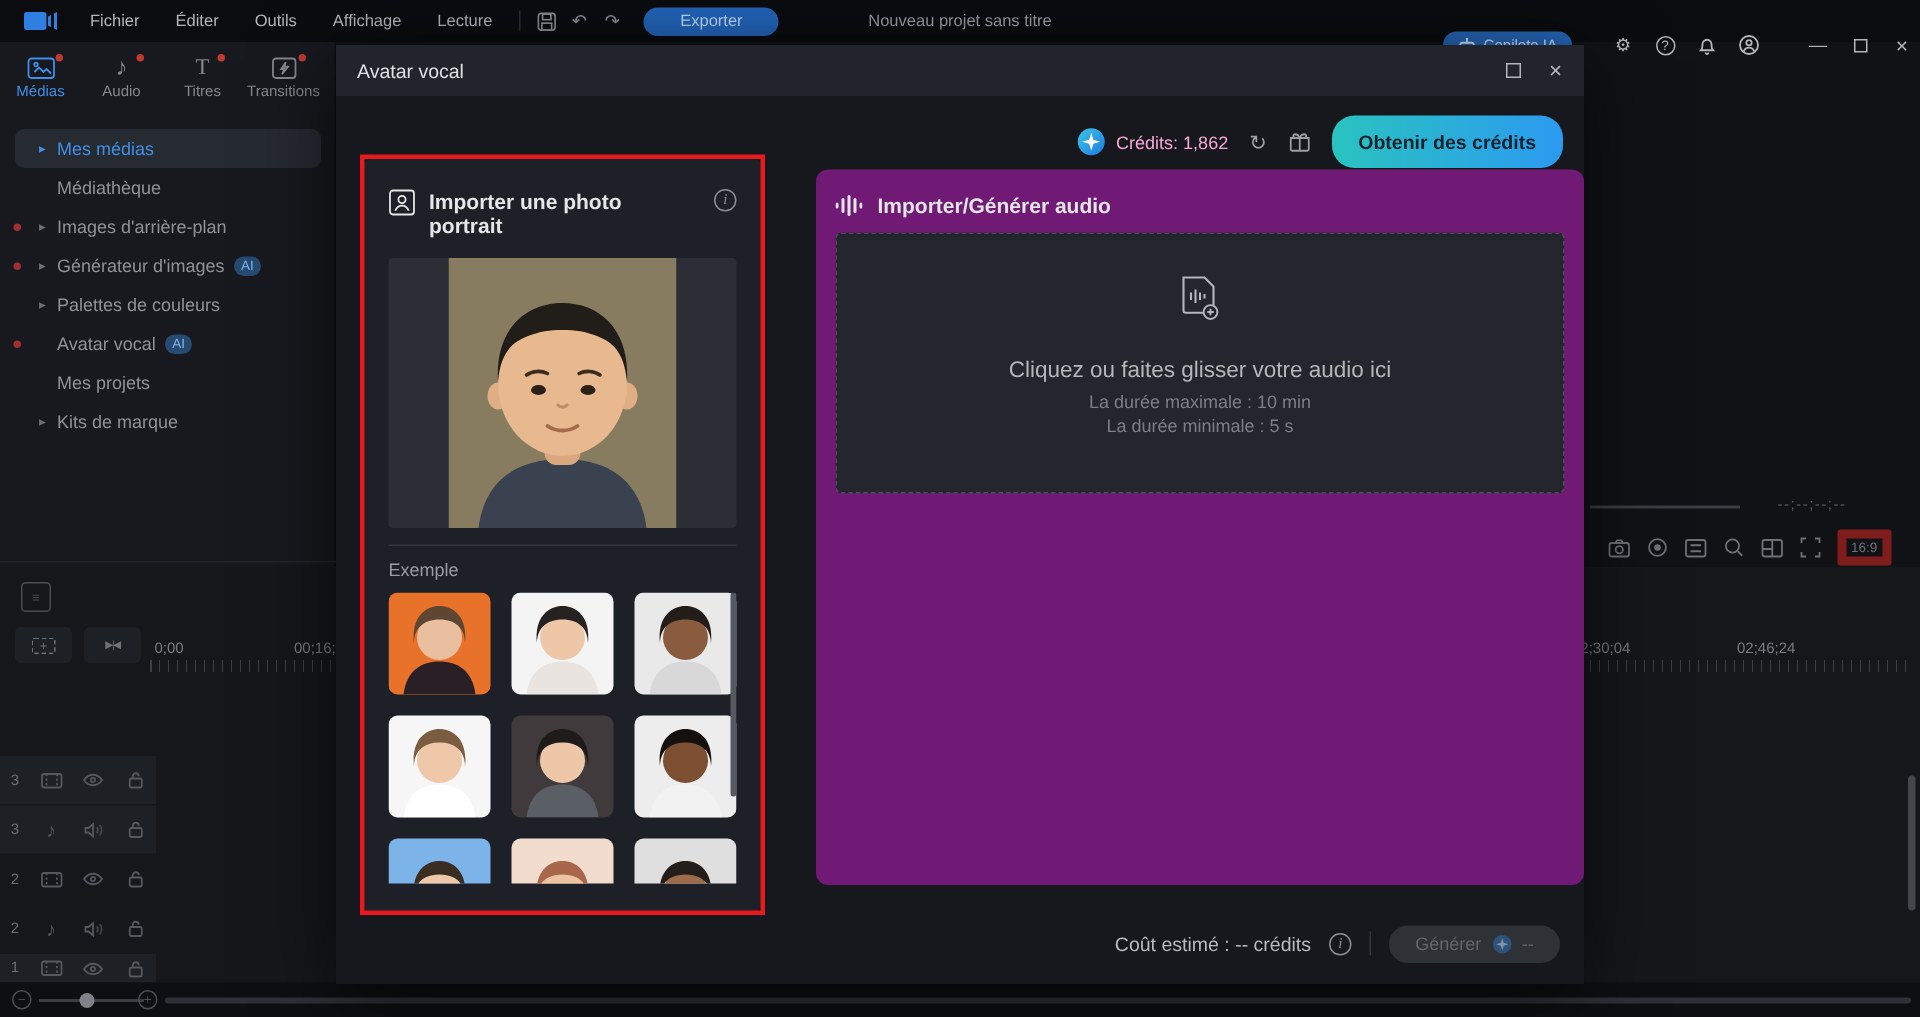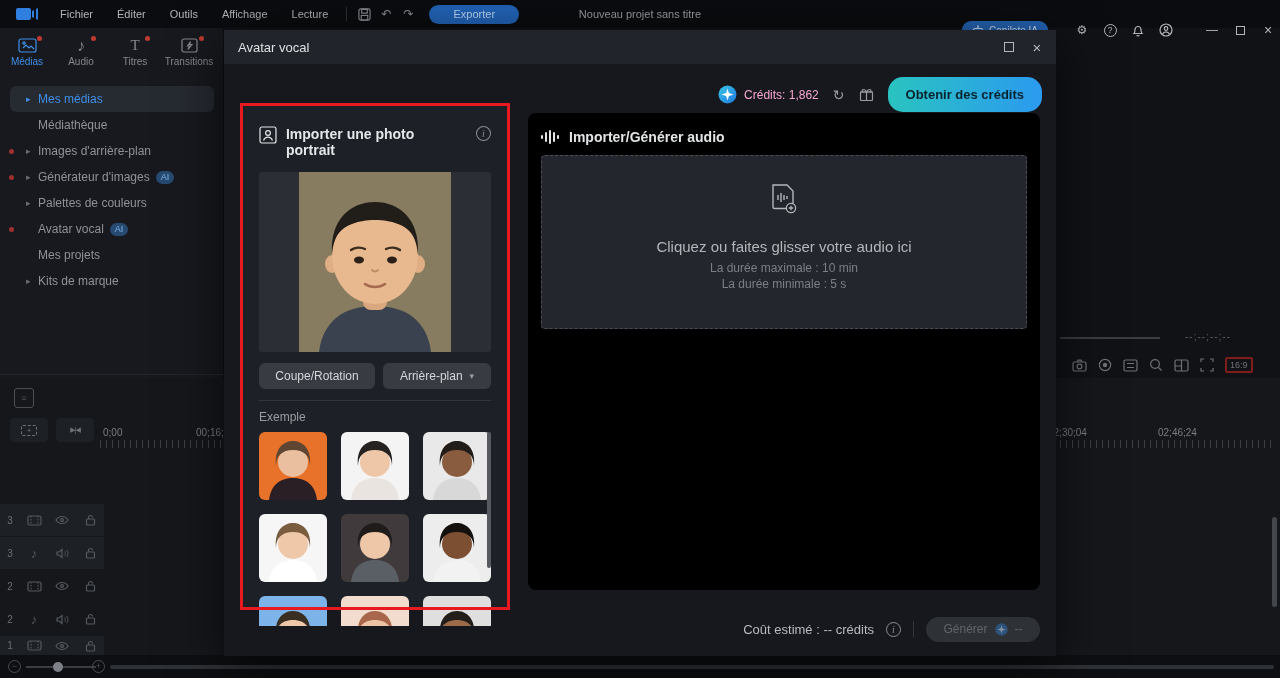--- a/index.html
+++ b/index.html
@@ -46,21 +46,21 @@
   .trk-light { background:#1d2025; }
   .bottombar { position:absolute; left:0; top:277px; width:1280px; height:23px; background:#0d0f12; margin-top:0; }
   .zoom-circle { position:absolute; top:5px; width:13px; height:13px; border:1px solid #4a4d52; border-radius:50%; color:#4a4d52; font-size:9px; line-height:11px; text-align:center; }
   .hscroll { position:absolute; left:110px; top:10px; width:1164px; height:4px; border-radius:2px; background:#2e3136; }
   .vscroll { position:absolute; left:1272px; top:139px; width:5px; height:90px; border-radius:3px; background:#43464b; }
 
   
   .pv-slider { position:absolute; left:1060px; top:337px; width:100px; height:2px; background:#3a3d42; }
   .pv-timecode { position:absolute; left:1185px; top:331px; font-size:10px; color:#5a5d62; letter-spacing:1px; }
   .pv-icons { position:absolute; left:1072px; top:352px; width:202px; height:26px; display:flex; align-items:center; gap:11px; color:#6e7176; }
-  .aspect-badge { border:2px solid #7f1d1d; border-radius:2px; font-size:9px; padding:0 3px; line-height:12px; }
+  .aspect-badge { border:6px solid #7f1d1d; border-radius:2px; font-size:9px; padding:0 3px; line-height:12px; }
 
   
   .modal { position:absolute; left:224px; top:30px; width:832px; height:626px; background:#16181d; box-shadow:0 10px 50px rgba(0,0,0,.65); }
   .modal-head { position:absolute; left:0; top:0; width:832px; height:34px; background:#21242a; display:flex; align-items:center; padding:0 14px; font-size:13px; color:#dee0e2; }
   .mh-ctl { position:absolute; top:0; height:34px; width:30px; display:flex; align-items:center; justify-content:center; color:#b4b6ba; }
   .credits-row { position:absolute; right:14px; top:47px; display:flex; align-items:center; gap:14px; }
   .credits-label { font-size:12px; color:#f9a8d4; }
   .small-icon-btn { color:#9a9da1; font-size:14px; }
   .get-credits-btn { height:35px; padding:0 18px; border-radius:15px; background:linear-gradient(90deg,#2ac3c0,#2b9af0); color:#07222f; font-weight:bold; font-size:13px; display:flex; align-items:center; }
 
@@ -71,21 +71,21 @@
   .photo-box { margin-top:14px; width:232px; height:180px; background:#2b2e35; border-radius:3px; display:flex; justify-content:center; overflow:hidden; }
   .pp-btnrow { display:flex; justify-content:space-between; margin-top:11px; }
   .pp-btn { height:26px; background:#383b42; border-radius:6px; color:#d4d6d9; font-size:12px; display:flex; align-items:center; justify-content:center; gap:7px; }
   .pp-divider { margin-top:11px; border-top:1px solid #33363c; }
   .examples-label { margin-top:9px; font-size:12px; color:#9a9da1; }
   .ex-grid { position:relative; margin-top:8px; width:232px; height:194px; overflow:hidden; }
   .ex-cell { position:absolute; width:68px; height:68px; border-radius:6px; overflow:hidden; }
   .ex-scroll { position:absolute; right:0; top:0; width:4px; height:136px; border-radius:2px; background:#56595f; }
 
   
-  .audio-panel { position:absolute; left:304px; top:83px; width:512px; height:477px; background:#000000; border-radius:8px; padding:0 13px; }
+  .audio-panel { position:absolute; left:320px; top:83px; width:512px; height:477px; background:#701a75; border-radius:8px; padding:0 13px; }
   .ap-head { display:flex; align-items:center; gap:10px; margin-top:16px; font-size:14px; font-weight:bold; color:#e2e4e6; }
   .ap-tabs { display:flex; gap:26px; margin-top:16px; border-bottom:1px solid #35383e; font-size:12px; }
   .ap-tab { padding-bottom:9px; color:#c2c4c7; position:relative; }
   .ap-tab.active { color:#3f8fe8; }
   .ap-tab.active::after { content:""; position:absolute; left:0; right:0; bottom:-1px; height:2px; background:#3f8fe8; border-radius:1px; }
   .dropzone { margin-top:10px; height:174px; background:#23262c; border:1px dashed #4a4e55; border-radius:4px; display:flex; flex-direction:column; align-items:center; }
   .dz-main { margin-top:24px; font-size:15px; color:#b4b6ba; }
   .dz-sub { margin-top:6px; font-size:12px; color:#7c7f85; }
 
   
@@ -448,29 +448,20 @@
           <ellipse cx="119" cy="92" rx="7" ry="9" fill="#dfae85"></ellipse>
           <ellipse cx="76" cy="84" rx="43" ry="48" fill="#e8b88e"></ellipse>
           <path d="M33 82c-2-34 18-52 43-52s45 18 43 52c-2-20-10-26-20-30-8-3-14-4-23-4s-15 1-23 4c-10 4-18 10-20 30z" fill="#211d19"></path>
           <ellipse cx="60" cy="88" rx="5" ry="3.4" fill="#2a2017"></ellipse>
           <ellipse cx="93" cy="88" rx="5" ry="3.4" fill="#2a2017"></ellipse>
           <path d="M52 78c4-3 10-3 14-1M87 77c4-2 10-2 14 1" stroke="#3a2c1e" stroke-width="2.4" fill="none" stroke-linecap="round"></path>
           <path d="M73 98c1.5 2 4.5 2 6 0" stroke="#c08c62" stroke-width="2" fill="none" stroke-linecap="round"></path>
           <path d="M66 112c6 4 14 4 20 0" stroke="#a66a4e" stroke-width="2.6" fill="none" stroke-linecap="round"></path>
         </svg>
       </div>
-      <div class="pp-btnrow">
-        <div class="pp-btn" style="width:116px;">
-            <span>Coupe/Rotation</span>
-          </div>
-        <div class="pp-btn" style="width:108px;">
-            <span>Arrière-plan</span>
-            <span style="font-size:9px;color:#9a9da1;">▾</span>
-          </div>
-      </div>
       <div class="pp-divider"></div>
       <div class="examples-label">Exemple</div>
       <div class="ex-grid">
         <div class="ex-cell" style="left: 0px; top: 0px; background-color: rgb(232, 114, 42);">
             <svg width="68" height="68" viewBox="0 0 68 68">
               <path d="M10 68c2-16 12-22 24-22s22 6 24 22z" style="fill: rgb(42, 31, 36);"></path>
               <circle cx="34" cy="30" r="15" style="fill: rgb(234, 191, 160);"></circle>
               <path d="M17 34c-2-18 8-25 17-25s19 7 17 25c0-10-6-16-17-16s-17 6-17 16z" style="fill: rgb(95, 70, 50);"></path>
             </svg>
           </div>

